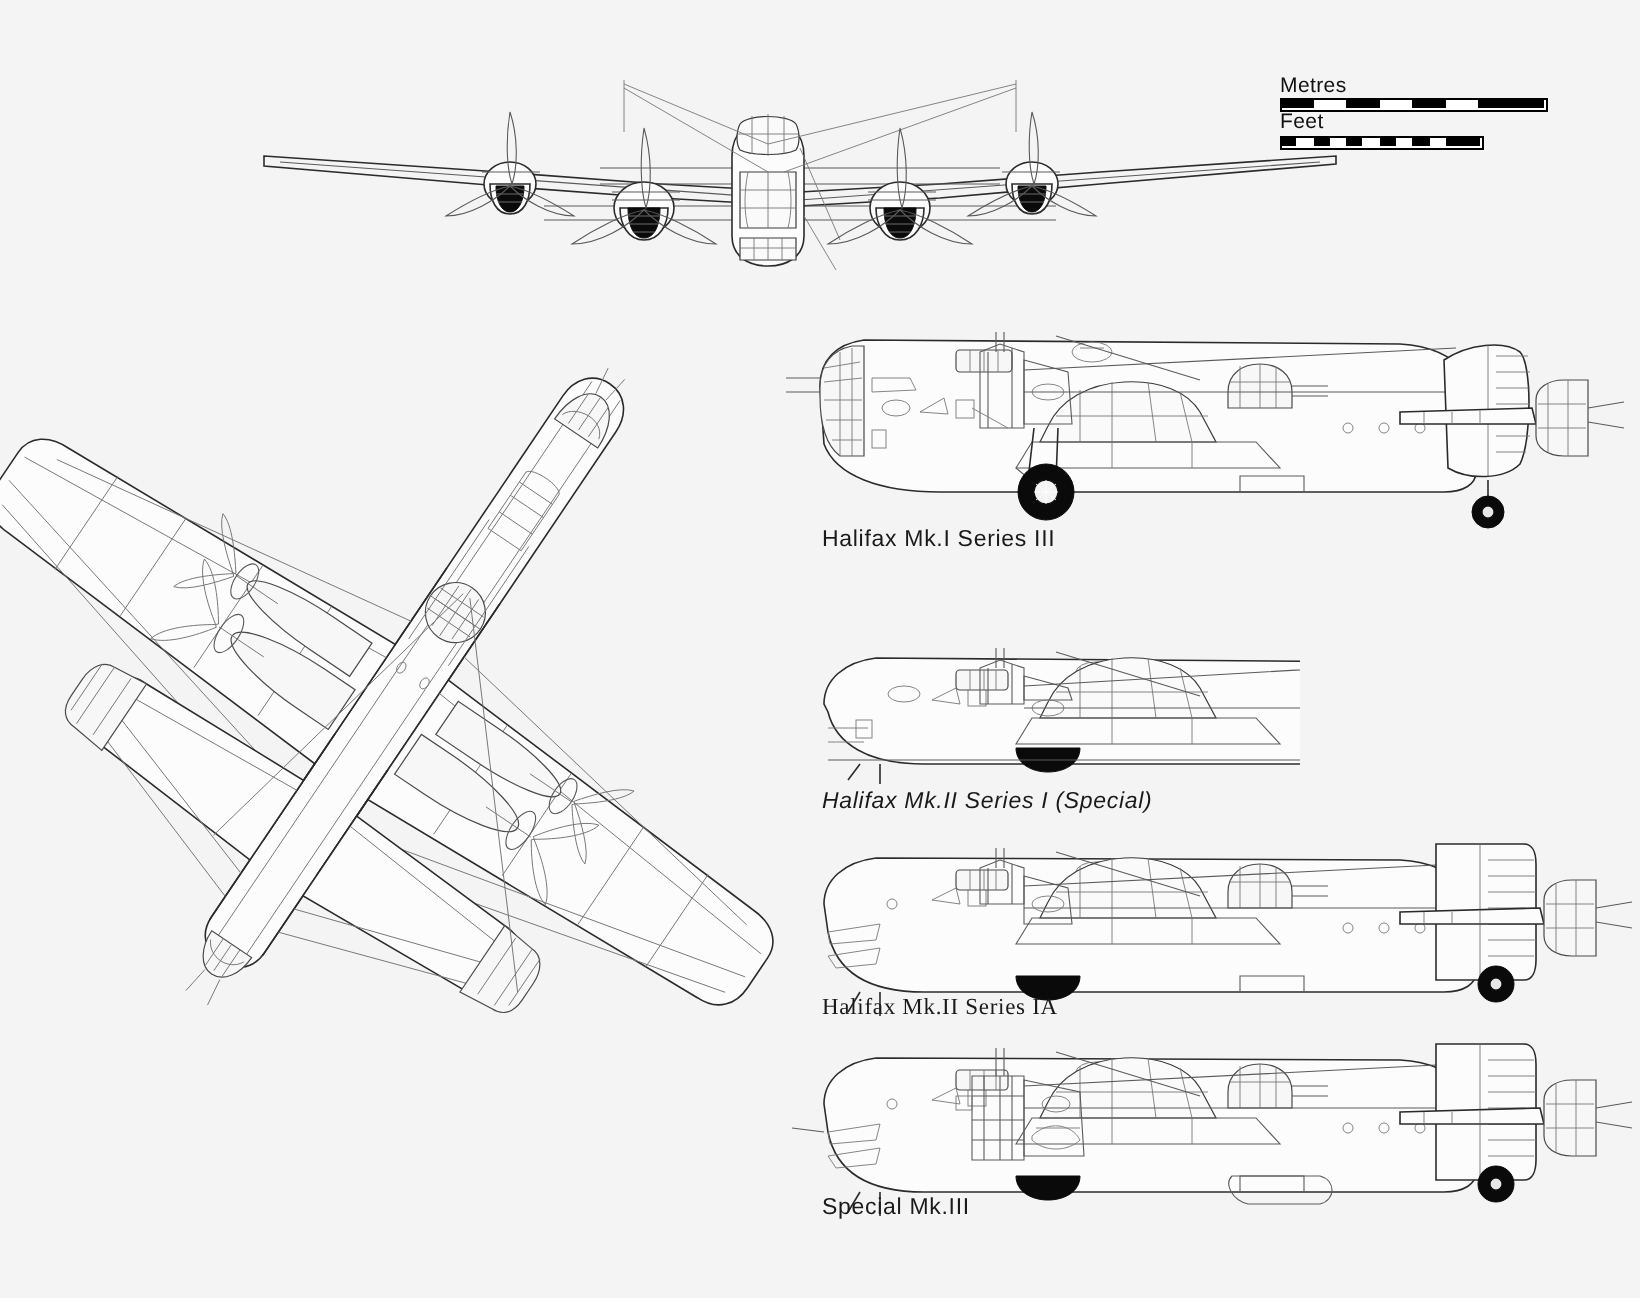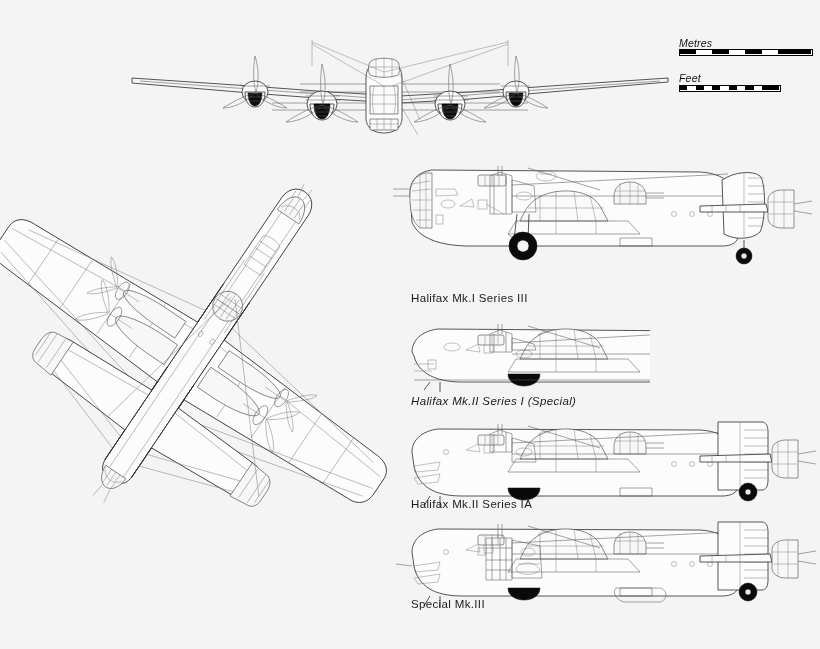--- a/index.html
+++ b/index.html
@@ -27,25 +27,24 @@
     position: absolute;
     font-family: "Liberation Sans", "DejaVu Sans", sans-serif;
     font-size: 11.5px;
     color: #1a1a1a;
     letter-spacing: 0.35px;
     white-space: nowrap;
     line-height: 1;
   }
   .scalebox {
     position: absolute;
-    left: 679px;
+    left: 640px;
     top: 38px;
     width: 136px;
     height: 40px;
-    font-style: italic;
   }
   .scale-label {
     font-family: "Liberation Sans", "DejaVu Sans", sans-serif;
     font-size: 10.5px;
     color: #111;
     line-height: 11px;
     display: block;
     letter-spacing: 0.2px;
   }
   .scale-bar {
@@ -572,35 +571,35 @@
     <div class="barwrap">
       <div class="scale-bar bar-metres">
         <div class="seg" style="left:0px;width:16.5px"></div>
         <div class="seg" style="left:33px;width:16.5px"></div>
         <div class="seg" style="left:66px;width:16.5px"></div>
         <div class="seg" style="left:99px;width:16.5px"></div>
         <div class="seg" style="left:115.5px;width:16.5px;background:#000"></div>
         <div class="seg" style="left:16.5px;width:16.5px;background:transparent"></div>
       </div>
     </div>
-    <span class="scale-label" style="margin-top:17px">Feet</span>
+    <span class="scale-label" style="margin-top:0">Feet</span>
     <div class="barwrap">
       <div class="scale-bar bar-feet">
         <div class="seg" style="left:0px;width:8.3px"></div>
         <div class="seg" style="left:16.6px;width:8.3px"></div>
         <div class="seg" style="left:33.2px;width:8.3px"></div>
         <div class="seg" style="left:49.8px;width:8.3px"></div>
         <div class="seg" style="left:66.4px;width:8.3px"></div>
         <div class="seg" style="left:83px;width:8.3px"></div>
         <div class="seg" style="left:91.3px;width:8.7px"></div>
       </div>
     </div>
   </div>
 
-  <div class="caption" style="left:411px; top:265px;margin-top:28px;">Halifax Mk.I Series III</div>
+  <div class="caption" style="left:411px; top:265px;">Halifax Mk.I Series III</div>
 
   <div class="caption" style="left:411px; top:396px;font-style:italic;">Halifax Mk.II Series I (Special)</div>
 
-  <div class="caption" style="left:411px; top:499px;">Halifax Mk.II Series IA</div>
+  <div class="caption" style="left:411px; top:499px;font-family:Liberation Serif, serif;">Halifax Mk.II Series IA</div>
 
   <div class="caption" style="left:411px; top:599px;">Special Mk.III</div>
 
 </div>
 
 </body></html>

